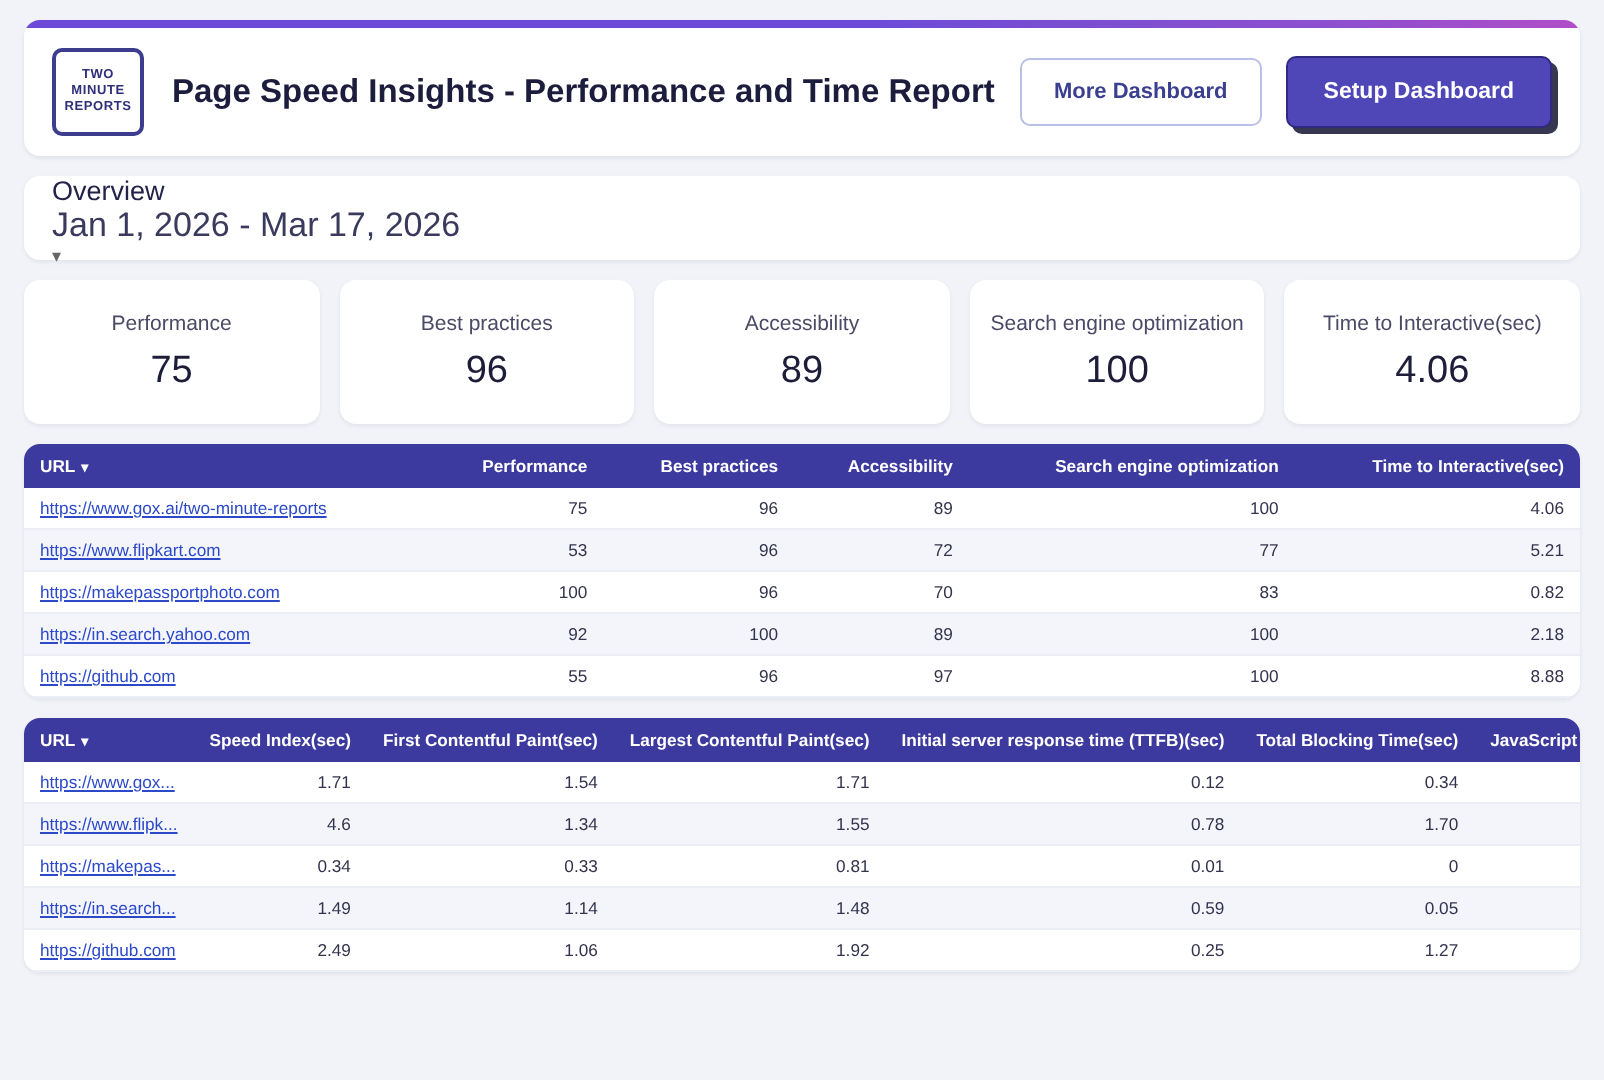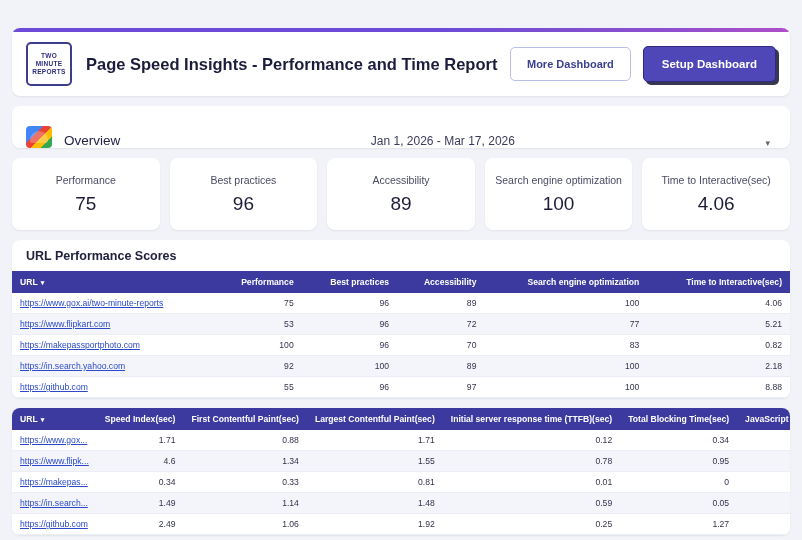--- a/index.html
+++ b/index.html
@@ -20,21 +20,20 @@
   .header-card {
     background: #ffffff;
     border-radius: 8px;
     height: 68px;
     display: flex;
     align-items: center;
     padding: 0 14px;
     position: relative;
     overflow: hidden;
     box-shadow: 0 1px 2px rgba(20,25,60,0.08);
-    margin-top: 18px;
   }
   .header-accent {
     position: absolute; top: 0; left: 0; right: 0; height: 4px;
     background: linear-gradient(to right, #6d4bd8 0%, #6d4bd8 55%, #7d4fd0 70%, #8f4fcf 85%, #b04ec8 100%);
   }
   .logo {
     width: 46px; height: 44px;
     border: 2px solid #3d3d8f;
     border-radius: 5px;
     background: #ffffff;
@@ -83,42 +82,43 @@
     text-align: center;
   }
 
   
   .overview-card {
     margin-top: 10px;
     background: #fff;
     border-radius: 8px;
     height: 42px;
     display: flex;
-    align-items: flex-end;
+    align-items: flex-start;
     padding: 0 14px;
     box-shadow: 0 1px 2px rgba(20,25,60,0.07);
+    flex-direction: column;
   }
   .ov-icon {
     width: 26px; height: 22px;
     border-radius: 4px;
     background: linear-gradient(135deg,#4285f4 0%, #4285f4 35%, #ea4335 36%, #ea4335 55%, #fbbc04 56%, #fbbc04 75%, #34a853 76%);
     margin-right: 12px;
     position: relative;
     overflow: hidden;
   }
   .ov-icon:after {
     content: ""; position: absolute; left: 4px; top: 5px;
     width: 18px; height: 12px; border-radius: 9px 9px 2px 2px;
     background: rgba(255,255,255,0.25);
   }
   .ov-title { font-size: 13.5px; color: #23234a; flex: 0 0 auto; }
   .ov-range {
     flex: 1 1 auto;
     text-align: center;
-    font-size: 12px;
+    font-size: 17px;
     color: #3a3a5c;
   }
   .ov-caret { font-size: 9px; color: #666; padding-right: 6px; }
 
   
   .kpi-row {
     margin-top: 10px;
     display: flex;
     gap: 10px;
   }
@@ -226,21 +226,20 @@
       <div class="kpi-label">Search engine optimization</div>
       <div class="kpi-value">100</div>
     </div>
     <div class="kpi">
       <div class="kpi-label">Time to Interactive(sec)</div>
       <div class="kpi-value">4.06</div>
     </div>
   </div>
 
   <div class="panel">
-    <div class="panel-title">URL Performance Scores</div>
     <table class="t1">
       <thead>
         <tr>
           <th class="first">
             <span>URL</span><span class="sort-caret">▾</span>
           </th>
           <th>Performance</th>
           <th>Best practices</th>
           <th>Accessibility</th>
           <th>Search engine optimization</th>
@@ -305,34 +304,34 @@
           <th>Initial server response time (TTFB)(sec)</th>
           <th>Total Blocking Time(sec)</th>
           <th>JavaScript execution time(sec)</th>
 
         </tr>
       </thead>
       <tbody>
         <tr>
           <td class="first"><span class="url-link">https://www.gox...</span></td>
           <td>1.71</td>
-          <td>0.88</td>
+          <td>1.54</td>
           <td>1.71</td>
           <td>0.12</td>
           <td>0.34</td>
           <td>1.37</td>
 
         </tr>
         <tr>
           <td class="first"><span class="url-link">https://www.flipk...</span></td>
           <td>4.6</td>
           <td>1.34</td>
           <td>1.55</td>
           <td>0.78</td>
-          <td>0.95</td>
+          <td>1.70</td>
           <td>2.24</td>
 
         </tr>
         <tr>
           <td class="first"><span class="url-link">https://makepas...</span></td>
           <td>0.34</td>
           <td>0.33</td>
           <td>0.81</td>
           <td>0.01</td>
           <td>0</td>

